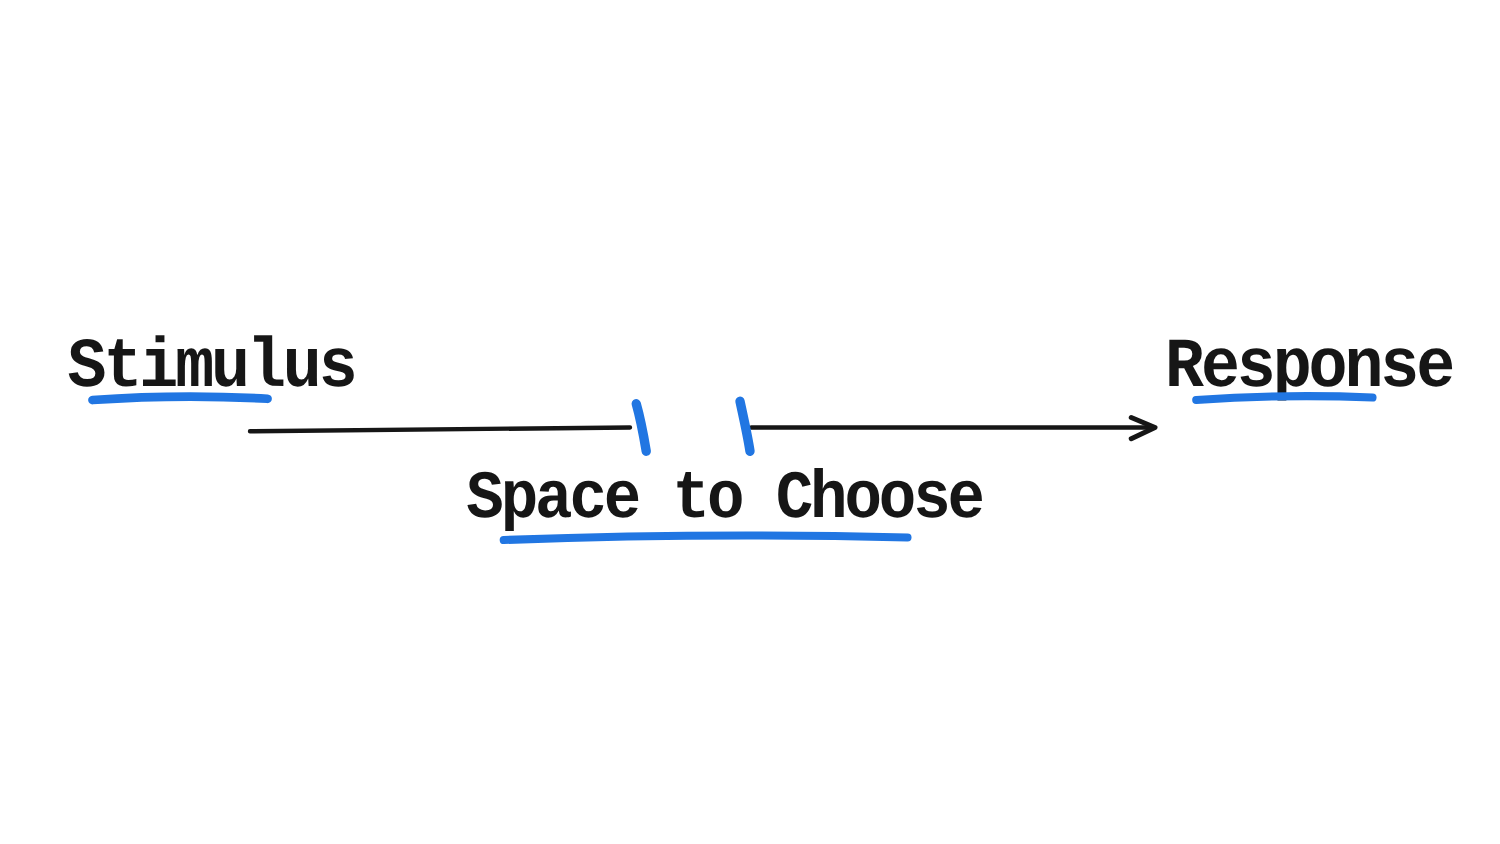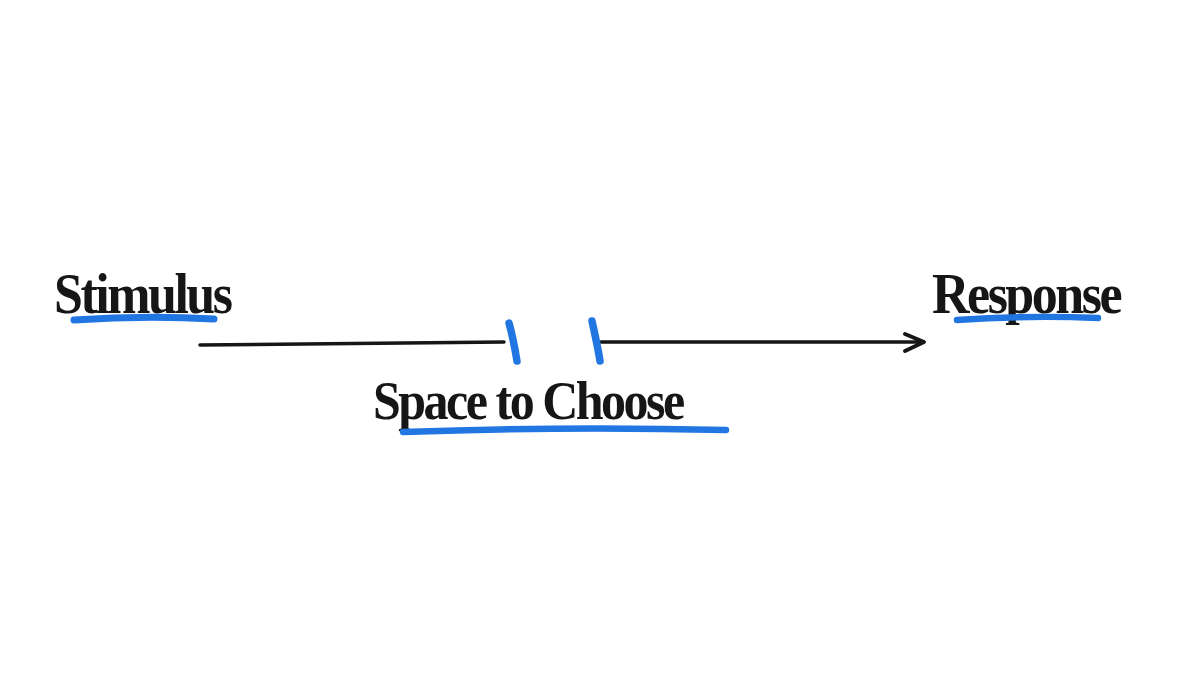--- a/index.html
+++ b/index.html
@@ -6,21 +6,21 @@
     margin: 0;
     padding: 0;
     background: #ffffff;
   }
   .canvas {
     position: relative;
     width: 1200px;
     height: 609px;
     background: #ffffff;
     overflow: hidden;
-    font-family: Liberation Serif, serif;
+    font-family: Liberation Mono, monospace;
   }
   .label {
     position: absolute;
     color: #161616;
     font-weight: bold;
     white-space: nowrap;
     letter-spacing: -2.5px;
     transform: scaleY(1.08);
     transform-origin: top left;
   }

